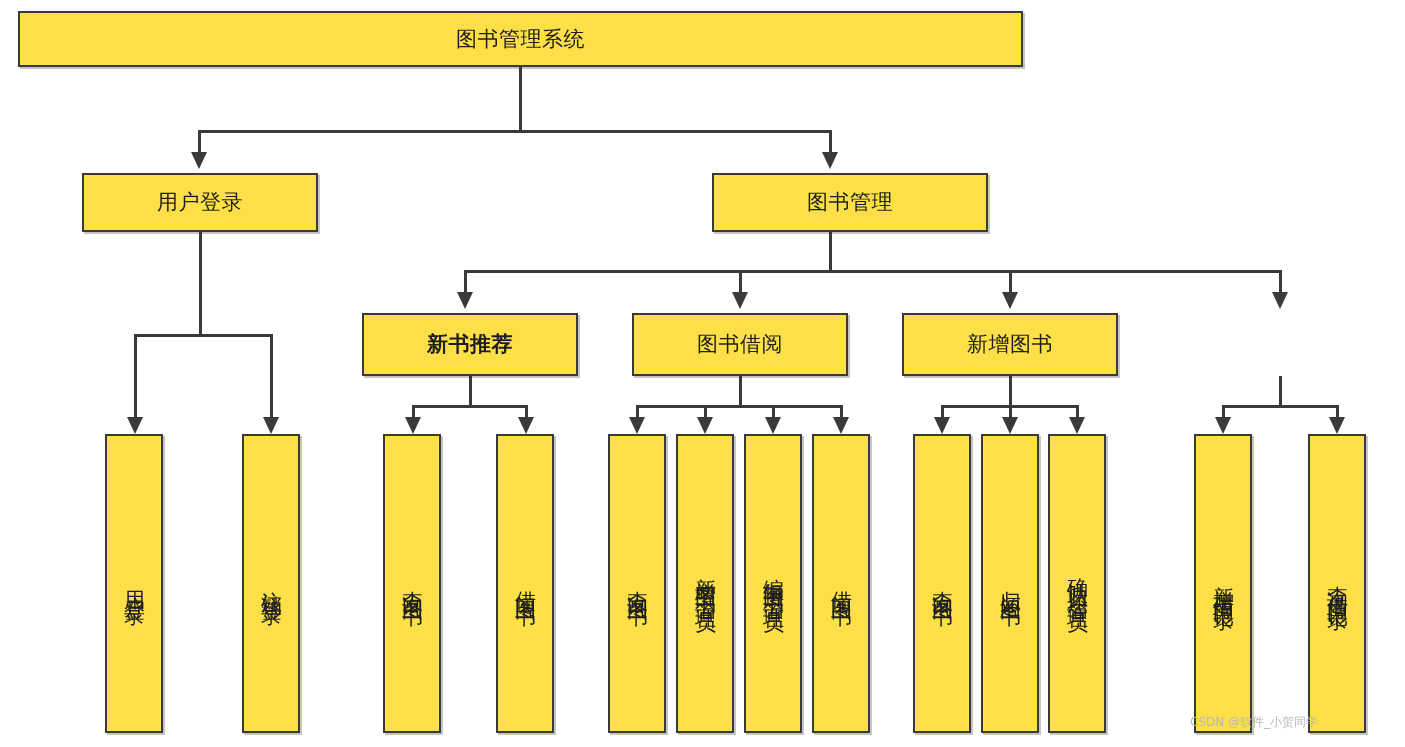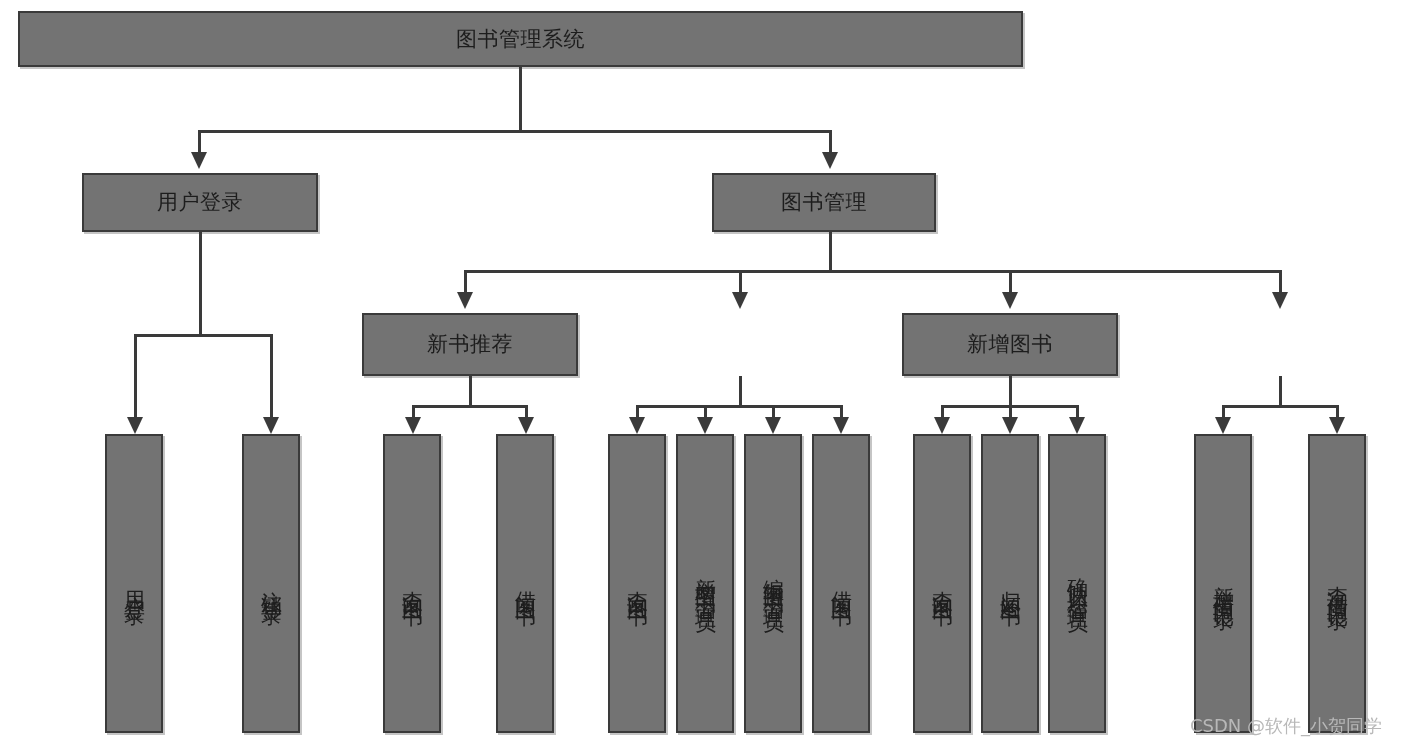--- a/index.html
+++ b/index.html
@@ -14,21 +14,21 @@
     position: relative;
     width: 1405px;
     height: 747px;
     background: #ffffff;
     overflow: hidden;
   }
   .node {
     position: absolute;
     box-sizing: border-box;
     border: 2.5px solid #3a3a3a;
-    background: #737373;
+    background: #fde047;
     color: #1d1d1d;
     display: flex;
     align-items: center;
     justify-content: center;
     text-align: left;
   }
   .node.shadow {
     box-shadow: 2px 2px 0 0 rgba(150,150,150,0.55);
   }
   .node .lbl {
@@ -70,21 +70,21 @@
     position: absolute;
     width: 0;
     height: 0;
     border-left: 8px solid transparent;
     border-right: 8px solid transparent;
     border-top: 17px solid #3a3a3a;
   }
   .watermark {
     position: absolute;
     color: #b8b8b8;
-    font-size: 18px;
+    font-size: 12px;
     white-space: nowrap;
     user-select: none;
   }
 </style>
 </head>
 <body>
 
 <div id="canvas">
 
   <div class="node root horiz shadow" style="left:18px; top:11px; width:1005px; height:56px;">
@@ -97,21 +97,21 @@
 
   <div class="vline" style="left:198px; top:130px; height:23px;"></div>
   <div class="arrow" style="left:191px; top:152px;"></div>
 
   <div class="vline" style="left:829px; top:130px; height:23px;"></div>
   <div class="arrow" style="left:822px; top:152px;"></div>
 
   <div class="node horiz shadow" style="left:82px; top:173px; width:236px; height:59px;">
     <span class="lbl">用户登录</span>
   </div>
-  <div class="node horiz shadow" style="left:712px; top:173px; width:224px; height:59px;">
+  <div class="node horiz shadow" style="left:712px; top:173px; width:276px; height:59px;">
     <span class="lbl">图书管理</span>
   </div>
 
   <div class="vline" style="left:199px; top:232px; height:104px;"></div>
   <div class="hline" style="left:134px; top:334px; width:138px;"></div>
   <div class="vline" style="left:134px; top:334px; height:84px;"></div>
   <div class="arrow" style="left:127px; top:417px;"></div>
   <div class="vline" style="left:270px; top:334px; height:84px;"></div>
   <div class="arrow" style="left:263px; top:417px;"></div>
 
@@ -119,22 +119,25 @@
   <div class="hline" style="left:464px; top:270px; width:816px;"></div>
   <div class="vline" style="left:464px; top:270px; height:23px;"></div>
   <div class="arrow" style="left:457px; top:292px;"></div>
   <div class="vline" style="left:739px; top:270px; height:23px;"></div>
   <div class="arrow" style="left:732px; top:292px;"></div>
   <div class="vline" style="left:1009px; top:270px; height:23px;"></div>
   <div class="arrow" style="left:1002px; top:292px;"></div>
   <div class="vline" style="left:1279px; top:270px; height:23px;"></div>
   <div class="arrow" style="left:1272px; top:292px;"></div>
 
-  <div class="node horiz shadow" style="left:362px; top:313px; width:216px; height:63px;">
+  <div class="node horiz shadow" style="left:362px; top:313px; width:216px; height:63px;font-weight:bold;">
     <span class="lbl">新书推荐</span>
+  </div>
+  <div class="node horiz shadow" style="left:632px; top:313px; width:216px; height:63px;">
+    <span class="lbl">图书借阅</span>
   </div>
   <div class="node horiz shadow" style="left:902px; top:313px; width:216px; height:63px;">
     <span class="lbl">新增图书</span>
   </div>
 
   <div class="vline" style="left:469px; top:376px; height:31px;"></div>
   <div class="hline" style="left:412px; top:405px; width:115px;"></div>
   <div class="vline" style="left:412px; top:405px; height:13px;"></div>
   <div class="arrow" style="left:405px; top:417px;"></div>
   <div class="vline" style="left:525px; top:405px; height:13px;"></div>

